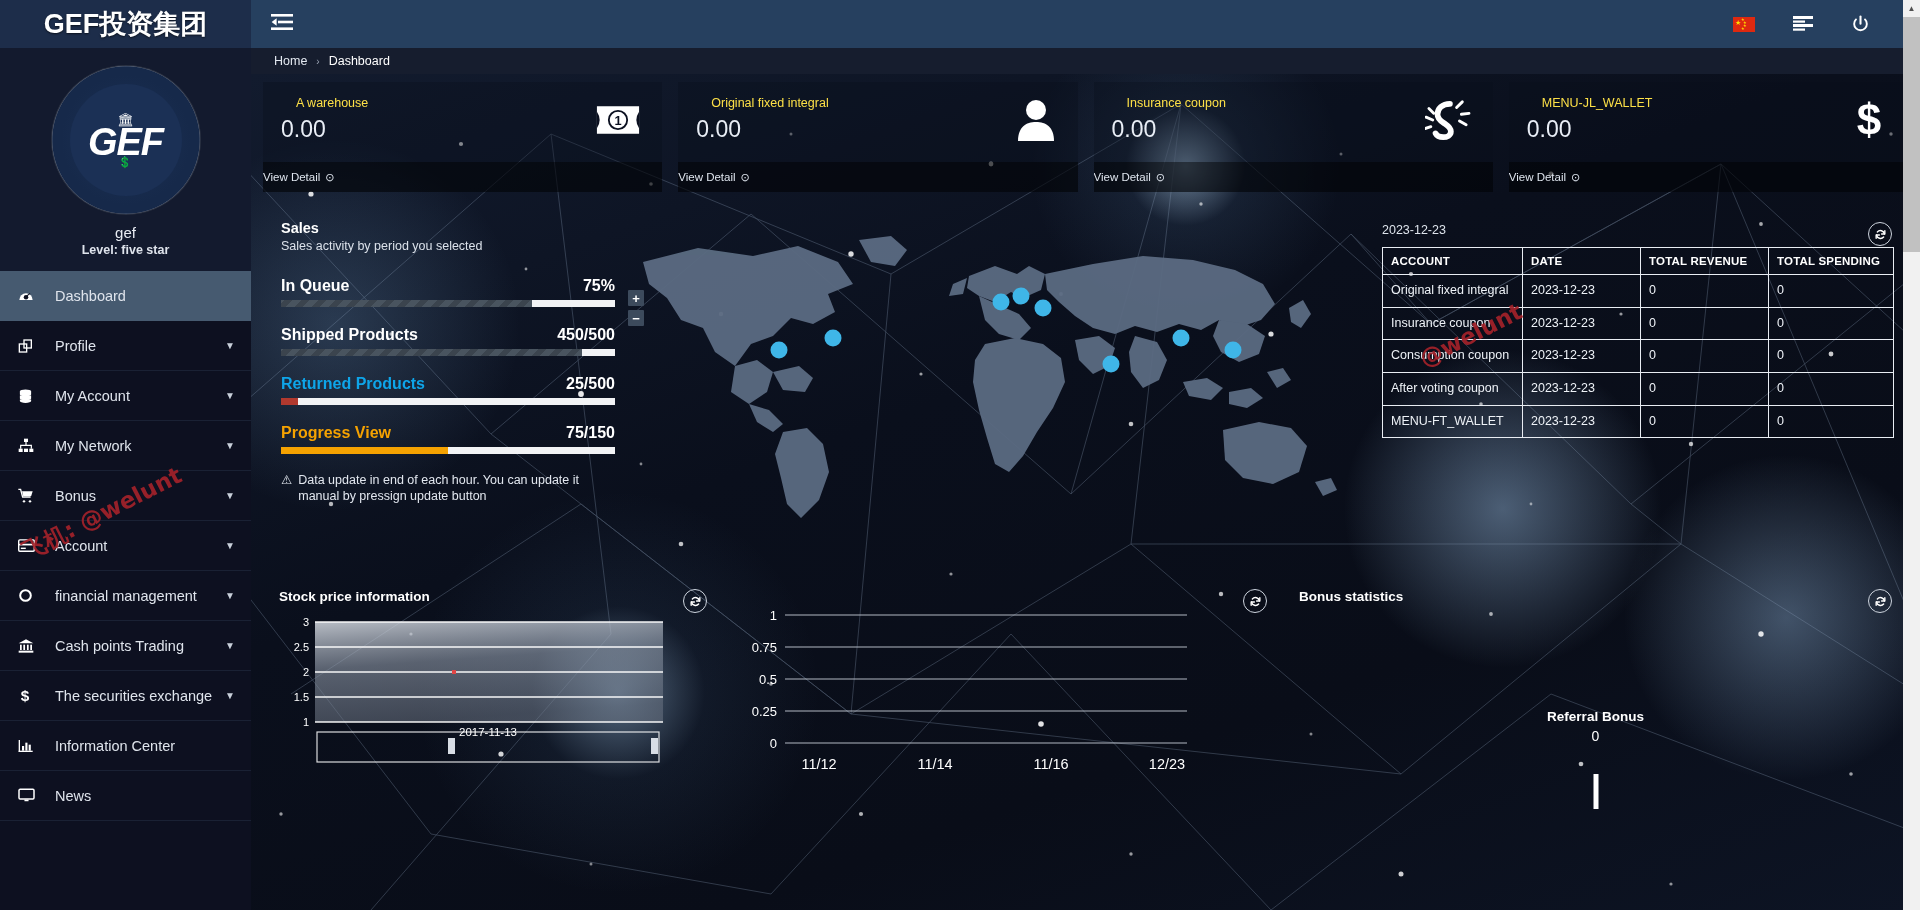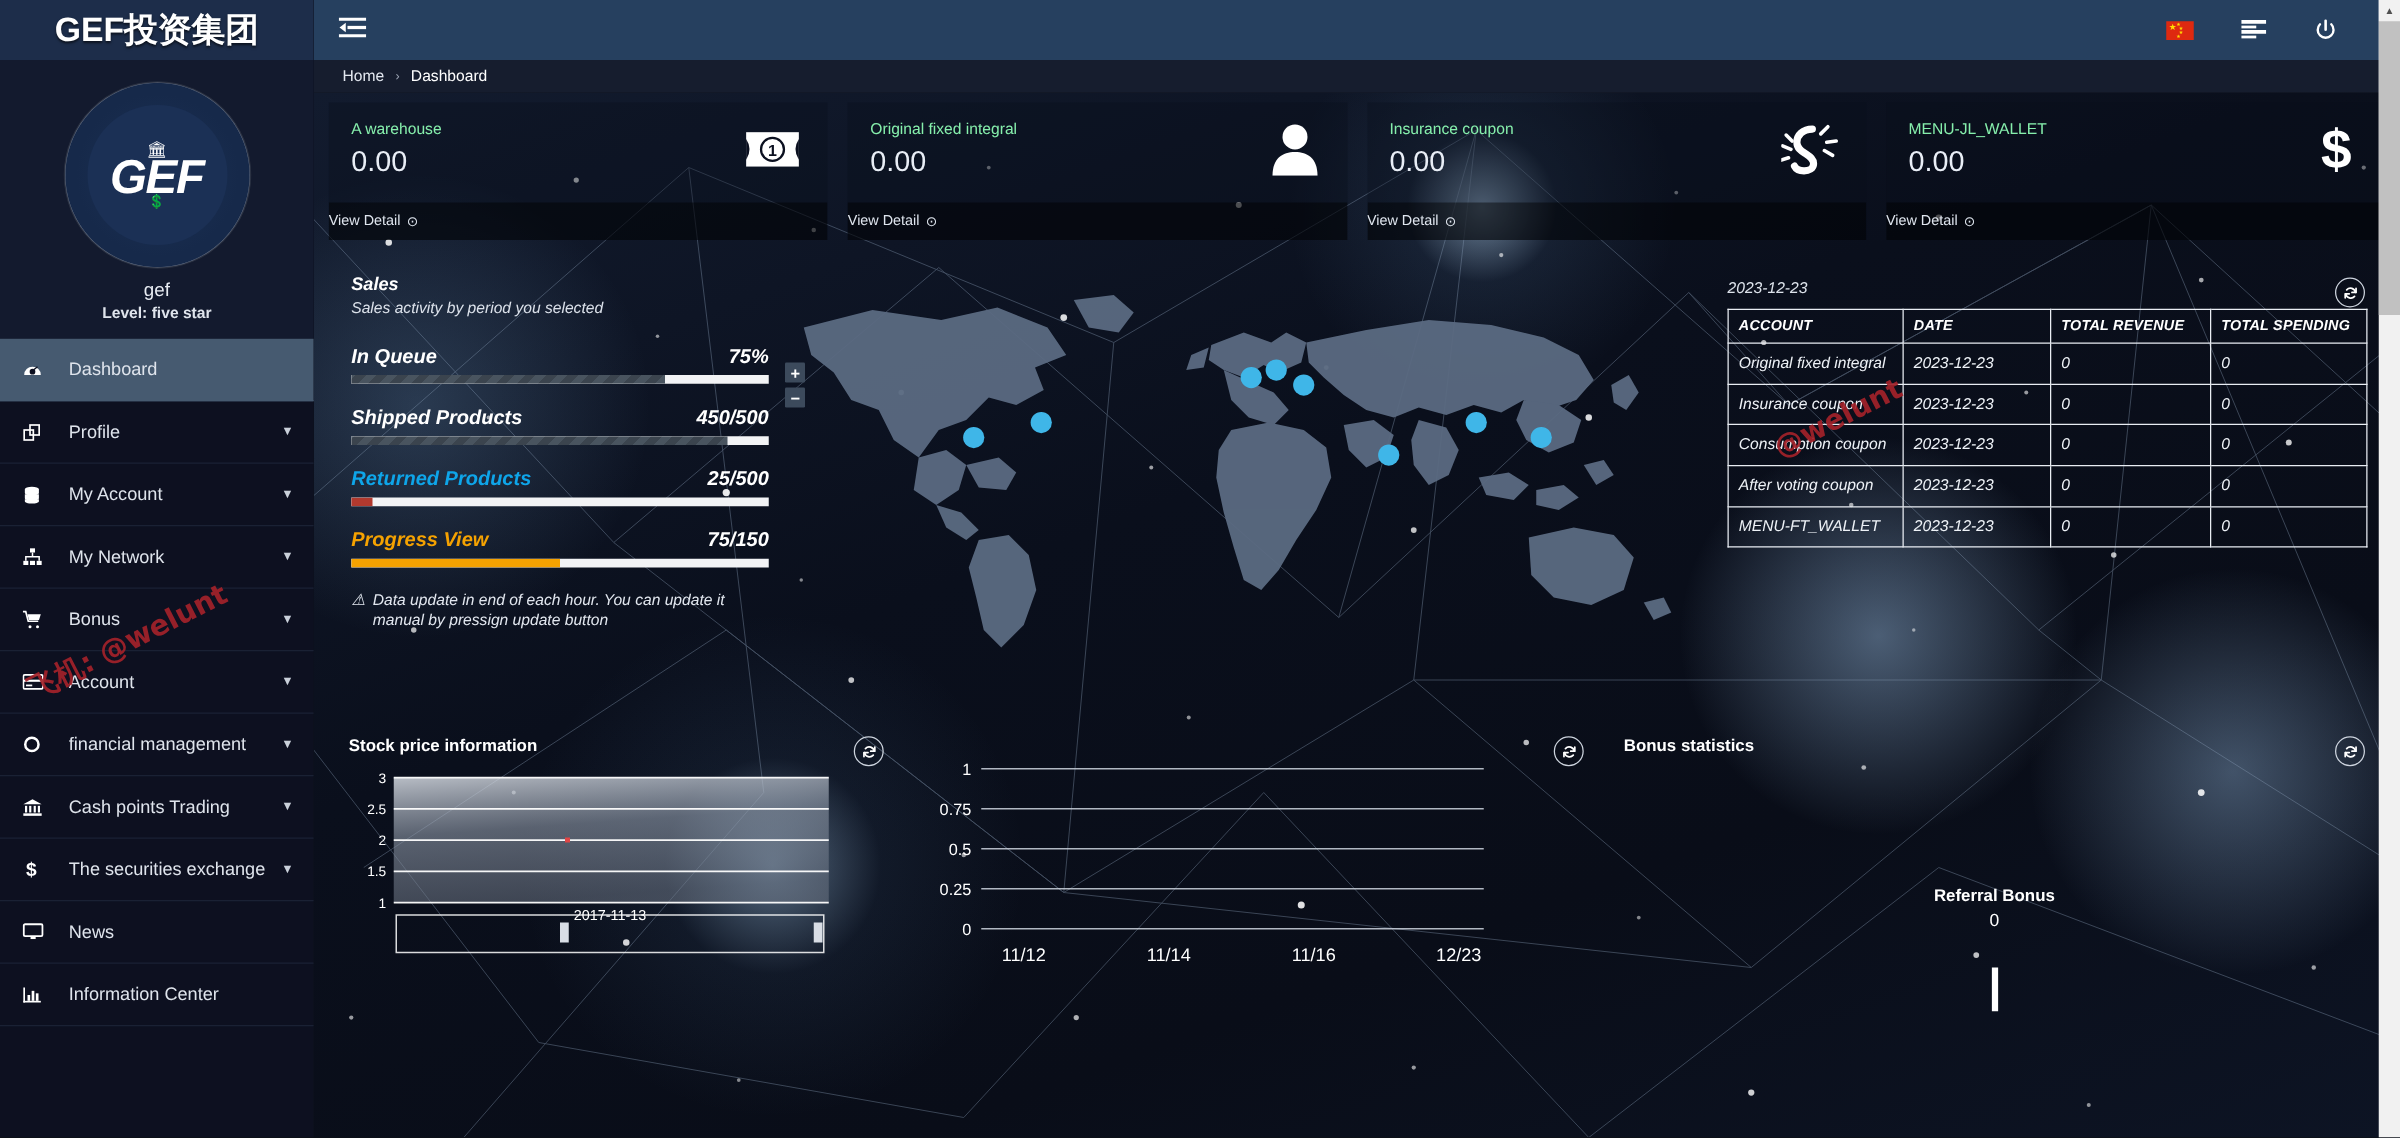--- a/index.html
+++ b/index.html
@@ -134,36 +134,36 @@
   }
 
   
   .stat-row { display: flex; gap: 16px; margin-bottom: 20px; }
   .stat-card {
     flex: 1; height: 110px;
     background: rgba(10,14,26,0.34);
     position: relative; overflow: hidden;
   }
   .stat-body { height: 80px; padding: 14px 18px 0 18px; position: relative; }
-  .stat-label { font-size: 12.5px; color: #86efac; }
+  .stat-label { font-size: 12.5px; color: #fde047; margin-left: 15px; }
   .stat-value { font-size: 23px; color: #e9eef6; margin-top: 6px; font-weight: 300; }
   .stat-icon {
     position: absolute; right: 22px; top: 50%; transform: translateY(-50%);
     color: #fff;
   }
   .stat-foot {
     height: 30px; background: rgba(0,0,0,0.45);
     display: flex; align-items: center; justify-content: flex-start;
     padding-right: 18px;
     font-size: 11.5px; color: #dfe5ee; cursor: pointer;
   }
   .stat-foot .fi { margin-left: 5px; font-size: 11px; }
 
   
-  .mid-row { display: flex; gap: 0; height: 355px; font-style: italic; }
+  .mid-row { display: flex; gap: 0; height: 355px; }
   .sales-panel { width: 370px; min-width: 370px; padding: 8px 18px 0 18px; position: relative; }
   .panel-title { font-size: 14.5px; font-weight: bold; color: #fff; }
   .panel-sub { font-size: 12.5px; color: #dbe1ea; margin-top: 3px; }
 
   .bars { margin-top: 24px; position: relative; }
   .bar-block { margin-bottom: 19px; }
   .bar-head { display: flex; justify-content: space-between; font-size: 16px; font-weight: bold; margin-bottom: 5px; }
   .bar-track { height: 7px; background: #f2f3f5; position: relative; overflow: hidden; }
   .bar-fill { height: 7px; }
   .bar-fill.striped {
@@ -382,38 +382,38 @@
           <span class="mi-icon">
             <svg width="14" height="17" viewBox="0 0 14 20">
               <text x="7" y="16" font-size="18" font-weight="bold" text-anchor="middle" fill="#fff" font-family="Liberation Sans, sans-serif">$</text>
             </svg>
           </span>
           <span class="mi-label">The securities exchange</span>
           <span class="mi-caret">▼</span>
         </li>
         <li class="menu-item">
           <span class="mi-icon">
-            <svg width="17" height="15" viewBox="0 0 24 22">
-              <rect x="1" y="2" width="22" height="14" rx="1.6" fill="none" stroke="#fff" stroke-width="2.2"></rect>
-              <rect x="9" y="17" width="6" height="2.4" fill="#fff"></rect>
-            </svg>
-          </span>
-          <span class="mi-label">News</span>
-        </li>
-        <li class="menu-item">
-          <span class="mi-icon">
             <svg width="16" height="16" viewBox="0 0 24 24">
               <rect x="1" y="3" width="2" height="18" fill="#fff"></rect>
               <rect x="1" y="19" width="21" height="2" fill="#fff"></rect>
               <rect x="6" y="12" width="3.2" height="7" fill="#fff"></rect>
               <rect x="11" y="7" width="3.2" height="12" fill="#fff"></rect>
               <rect x="16" y="10" width="3.2" height="9" fill="#fff"></rect>
             </svg>
           </span>
           <span class="mi-label">Information Center</span>
+        </li>
+        <li class="menu-item">
+          <span class="mi-icon">
+            <svg width="17" height="15" viewBox="0 0 24 22">
+              <rect x="1" y="2" width="22" height="14" rx="1.6" fill="none" stroke="#fff" stroke-width="2.2"></rect>
+              <rect x="9" y="17" width="6" height="2.4" fill="#fff"></rect>
+            </svg>
+          </span>
+          <span class="mi-label">News</span>
         </li>
       </ul>
   </div>
 
   <div class="main">
 
     <div class="topbar">
       <div class="topbar-left">
         <span class="hamburger">
           <svg width="22" height="16" viewBox="0 0 22 16">

